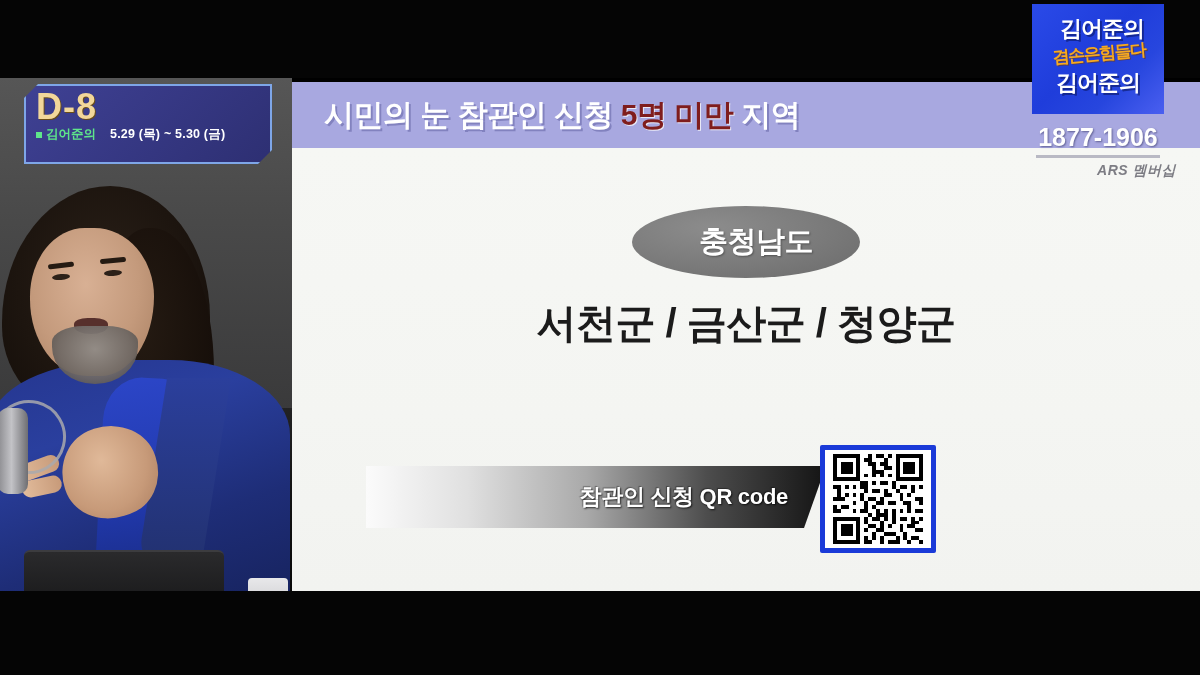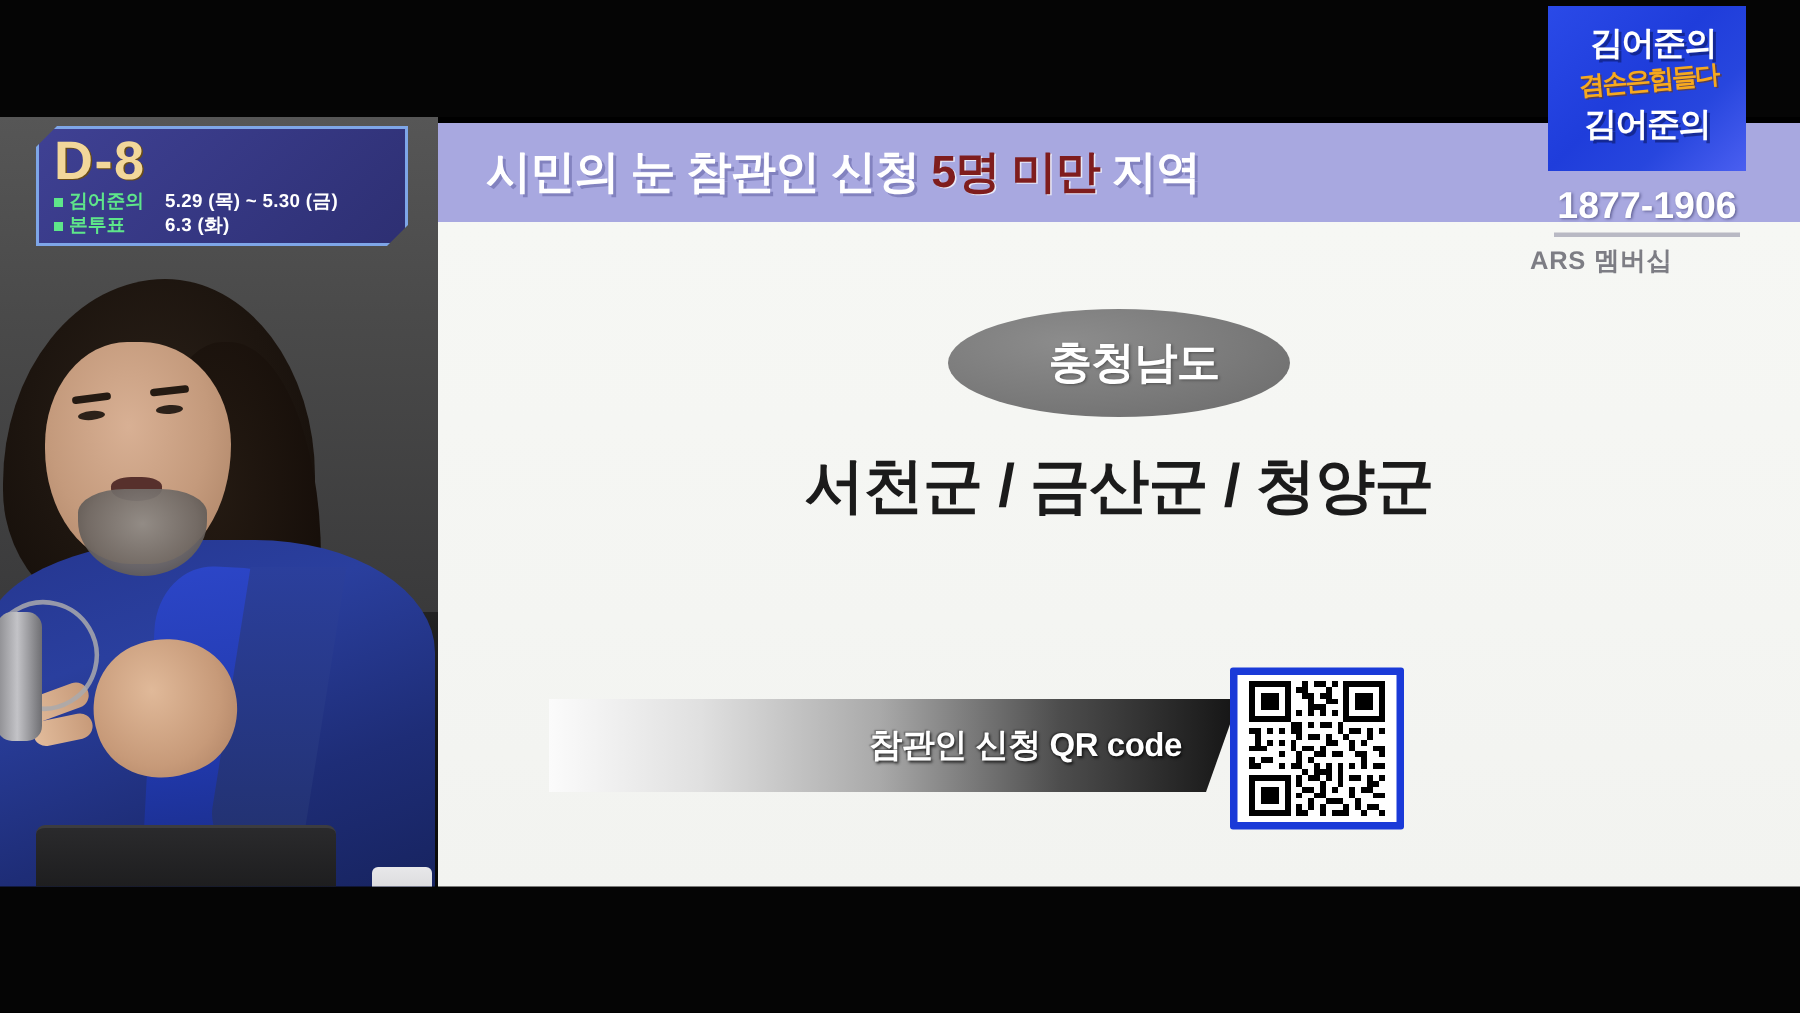--- a/index.html
+++ b/index.html
@@ -208,22 +208,22 @@
     position:absolute; left:0; top:120px; width:156px; height:34px;
     display:flex; align-items:center; justify-content:center;
     color:#ffffff; font-size:25px; font-weight:800; letter-spacing:0px;
     text-shadow: 1px 1px 2px rgba(40,40,90,.55);
   }
   #phone-divider {
     position:absolute; left:16px; top:155px; width:124px; height:3px;
     background:#b9b9c4;
   }
   #ars-label {
-    position:absolute; left:0; top:162px; width:156px; text-align:left;
-    color:#7d7d84; font-size:17px; font-weight:700; letter-spacing:.5px;
+    position:absolute; left:0; top:162px; width:156px; text-align:right;
+    color:#7d7d84; font-size:14px; font-weight:700; letter-spacing:.5px;font-style:italic;
   }
 </style>
 </head>
 <body>
 
 <div id="screen">
 
   <div class="letterbox-top"></div>
   <div class="letterbox-bottom"></div>
 
@@ -250,25 +250,20 @@
     <div class="cup"></div>
 
   </div>
 
   <div id="dday-box">
     <div id="dday-title">D-8</div>
     <div class="dday-row">
       <span class="dday-bullet"></span>
       <span class="dday-label">김어준의</span>
       <span class="dday-value">5.29 (목) ~ 5.30 (금)</span>
-    </div>
-    <div class="dday-row">
-      <span class="dday-bullet"></span>
-      <span class="dday-label">본투표</span>
-      <span class="dday-value">6.3 (화)</span>
     </div>
   </div>
 
   <div id="title-banner">
     <div id="title-text"><span>시민의 눈 참관인 신청 </span><span class="hl">5명 미만</span><span> 지역</span></div>
   </div>
 
   <div id="slide">
 
     <div id="region-pill">

